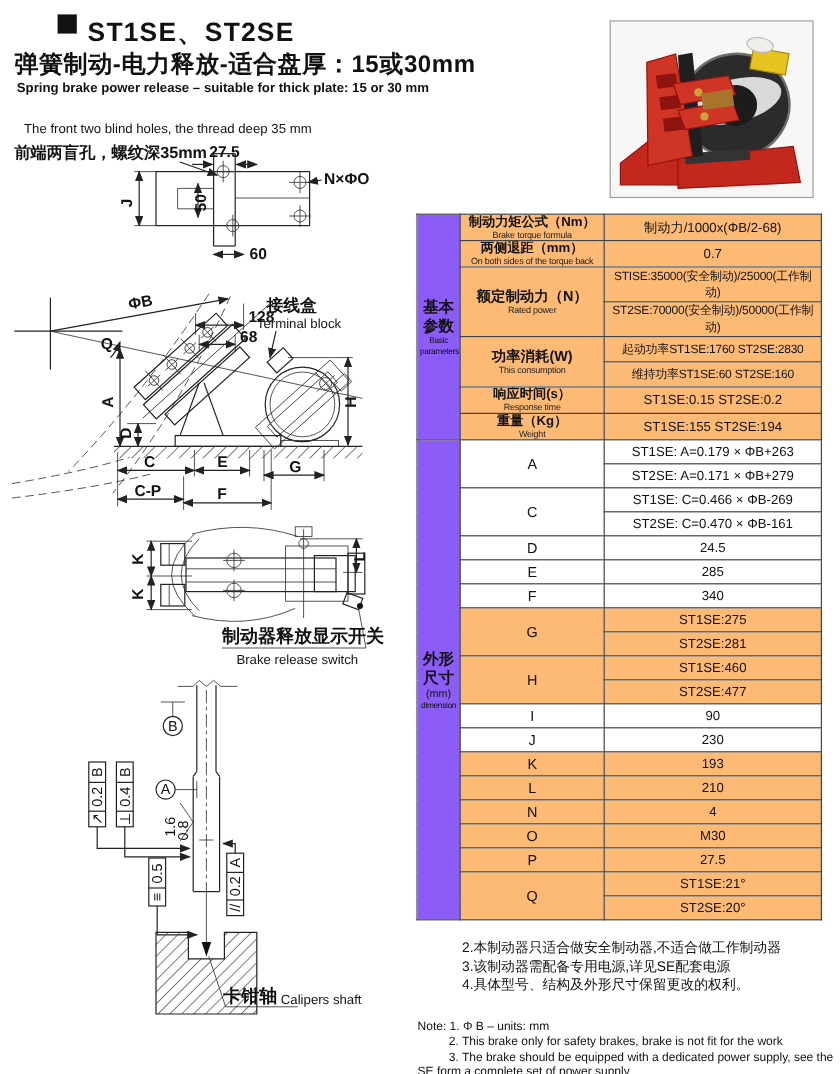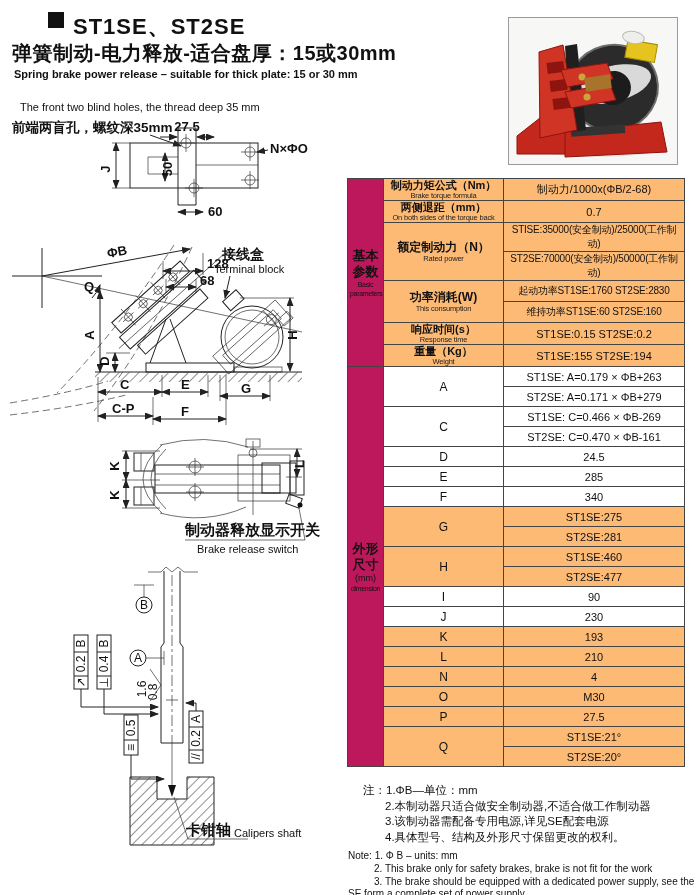--- a/index.html
+++ b/index.html
@@ -25,21 +25,21 @@
   .dt{font-family:"Liberation Sans",sans-serif;font-size:12px;fill:#111;}
   .dtb{font-weight:bold;font-size:13px;}
   .cnl{font-family:"Liberation Sans",sans-serif;font-weight:bold;fill:#111;}
   .enl{font-family:"Liberation Sans",sans-serif;fill:#111;}
   
   .spec{position:absolute;left:347px;top:178px;width:338px;border-collapse:collapse;table-layout:fixed;}
   .spec td{border:1px solid #444;text-align:center;vertical-align:middle;padding:0 2px;overflow:hidden;}
   .spec tr.rb{height:21px;}
   .spec tr.rd{height:20px;}
   .sh{background:#fdba74;}
-  .vhead{background:#be185d;}
+  .vhead{background:#8b5cf6;}
   .vh-cn{font-weight:bold;font-size:13px;line-height:16px;}
   .vh-cn2{font-size:9px;line-height:11px;}
   .vh-en{font-size:7px;line-height:9px;letter-spacing:-0.3px;}
   .p-cn{font-weight:bold;font-size:11px;line-height:12px;}
   .p-cn.big{font-size:12px;line-height:14px;}
   .p-en{font-size:7.5px;line-height:9px;letter-spacing:-0.2px;color:#222;}
   .pval{font-size:11px;}
   .pval.small{font-size:10px;letter-spacing:-0.2px;margin-top:13px;}
   .dlabel{font-size:12px;}
   
@@ -515,21 +515,20 @@
         <td rowspan="2" class="dlabel sh">Q</td>
         <td class="pval sh">ST1SE:21°</td>
       </tr>
       <tr class="rd">
           <td class="pval sh">ST2SE:20°</td>
         </tr>
     </tbody>
   </table>
 
   <div class="notes-cn">
-    <div>注：1.ΦB—单位：mm</div>
     <div class="ind">2.本制动器只适合做安全制动器,不适合做工作制动器</div>
     <div class="ind">3.该制动器需配备专用电源,详见SE配套电源</div>
     <div class="ind">4.具体型号、结构及外形尺寸保留更改的权利。</div>
   </div>
   <div class="notes-en">
     <div>Note: 1. Φ B – units: mm</div>
     <div class="ind">2. This brake only for safety brakes, brake is not fit for the work</div>
     <div class="ind">3. The brake should be equipped with a dedicated power supply, see the SE form a complete set of power supply</div>
 
   </div>

